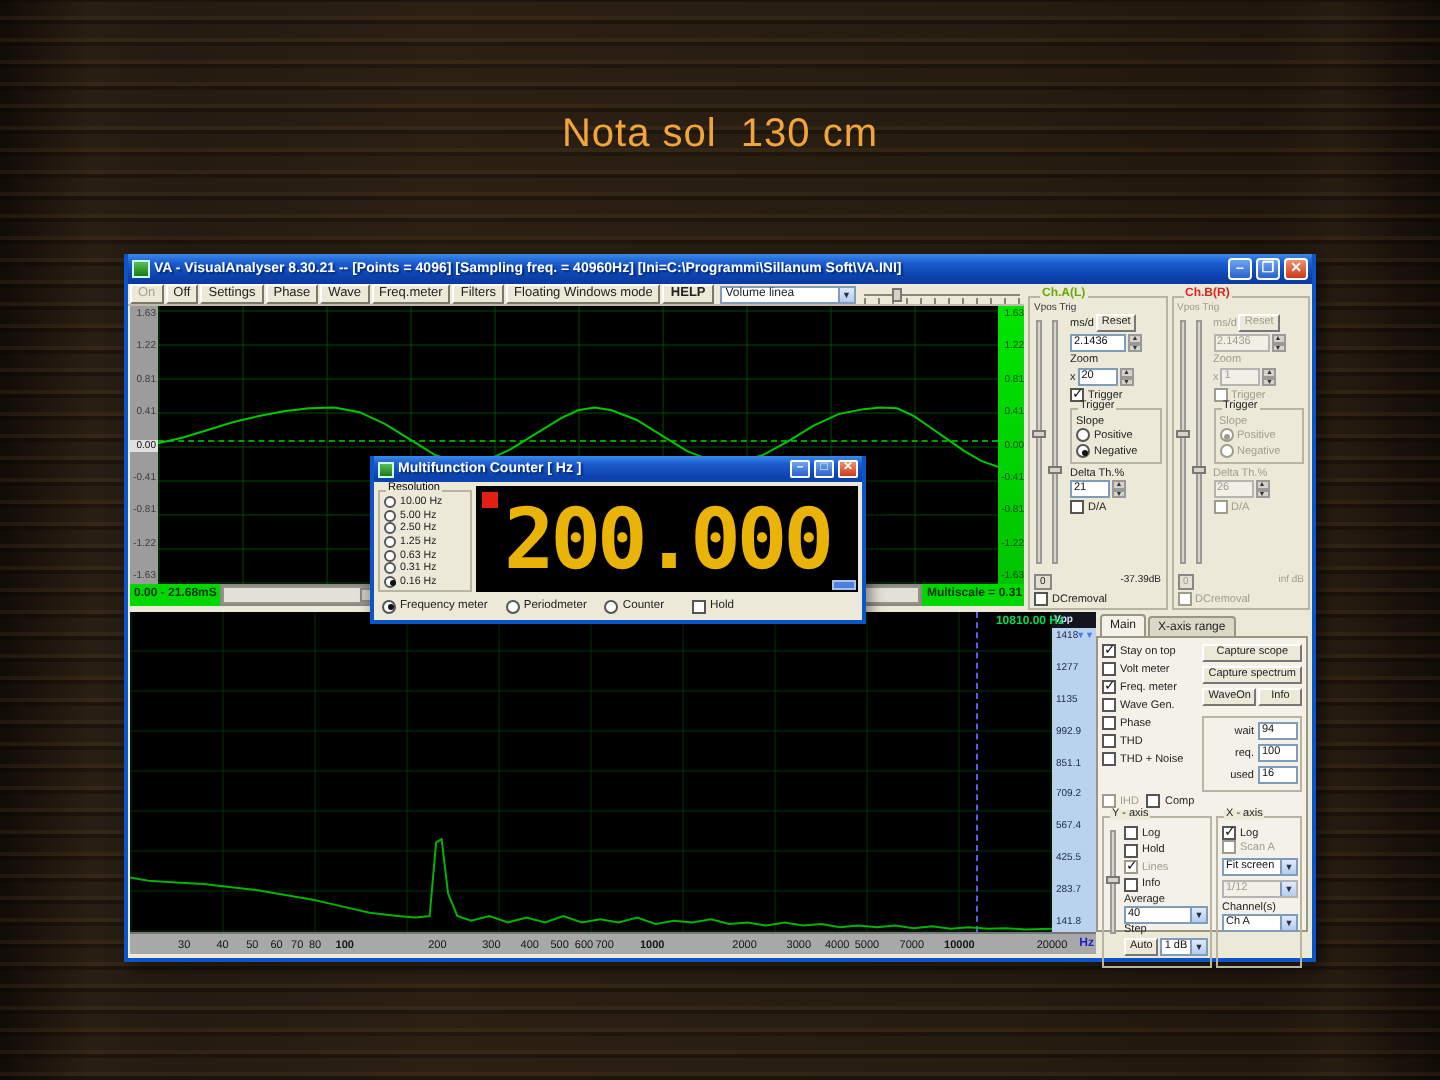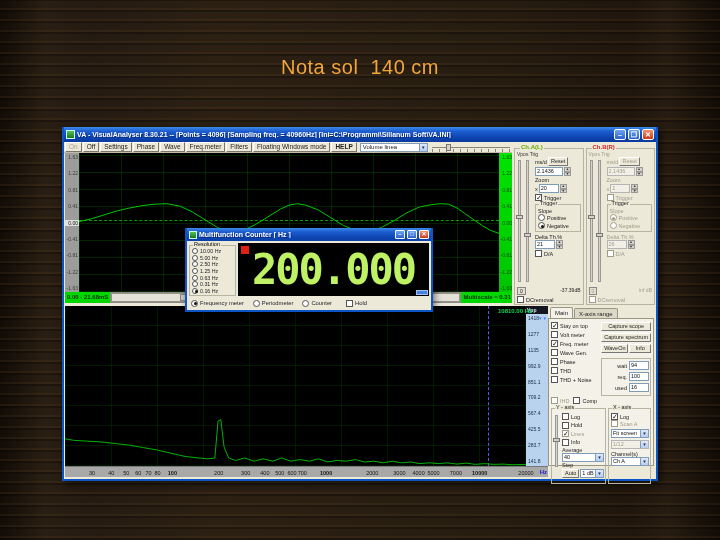--- a/index.html
+++ b/index.html
@@ -153,33 +153,33 @@
   .c-title{flex:1;color:#fff;font-size:7px;font-weight:bold;white-space:nowrap;overflow:hidden;text-shadow:1px 1px 1px #00266e}
   .c-btn{width:10px;height:9px;flex:none;border:1px solid #fff;border-radius:1px;color:#fff;
     background:linear-gradient(180deg,#6ea6f0,#2c62cc);font-size:6px;line-height:7px;text-align:center;font-weight:bold}
   .c-btn.close{background:linear-gradient(180deg,#f0926e,#cc3a1a)}
   .c-body{display:flex;height:56px;padding:2px 2px 1px}
   .res-box{width:47px;flex:none;position:relative;border:1px solid #b8b4a2;margin-top:2px;padding:2px 0 1px 2px;
     display:flex;flex-direction:column;justify-content:space-between}
   .res-row{display:flex;gap:2px;align-items:center;font-size:5.3px;color:#222;white-space:nowrap}
   .res-row .rb{width:6px;height:6px}
   .led{flex:1;background:#000;margin-left:2px;position:relative;display:flex;align-items:center;justify-content:center}
-  .led-value{font-family:"DejaVu Sans Mono",monospace;font-weight:bold;font-size:42px;color:#bef264;letter-spacing:-2px}
+  .led-value{font-family:"DejaVu Sans Mono",monospace;font-weight:bold;font-size:42px;color:#eab308;letter-spacing:-2px}
   .led-indicator{position:absolute;left:3px;top:3px;width:8px;height:8px;background:#e02010}
   .led-thumb{position:absolute;right:1px;bottom:1px;width:12px;height:5px;background:#4a80e0;border:1px solid #a8c0ee}
   .c-modes{display:flex;align-items:center;padding:1px 4px 0;height:11px;font-size:5.8px;color:#222}
   .modes-wrap{display:flex;gap:9px}
   .hold-row{margin-left:14px}
 </style>
 </head>
 <body>
 
 <div class="stage">
 
-  <div class="slide-title">Nota sol  140 cm</div>
+  <div class="slide-title">Nota sol  130 cm</div>
 
   <div class="app">
     <div class="app-titlebar">
       <span class="win-icon"></span>
       <span class="app-title">VA - VisualAnalyser 8.30.21 -- [Points = 4096] [Sampling freq. = 40960Hz] [Ini=C:\Programmi\Sillanum Soft\VA.INI]</span>
       <span class="win-btn">–</span>
       <span class="win-btn">❐</span>
       <span class="win-btn close">✕</span>
     </div>
 

